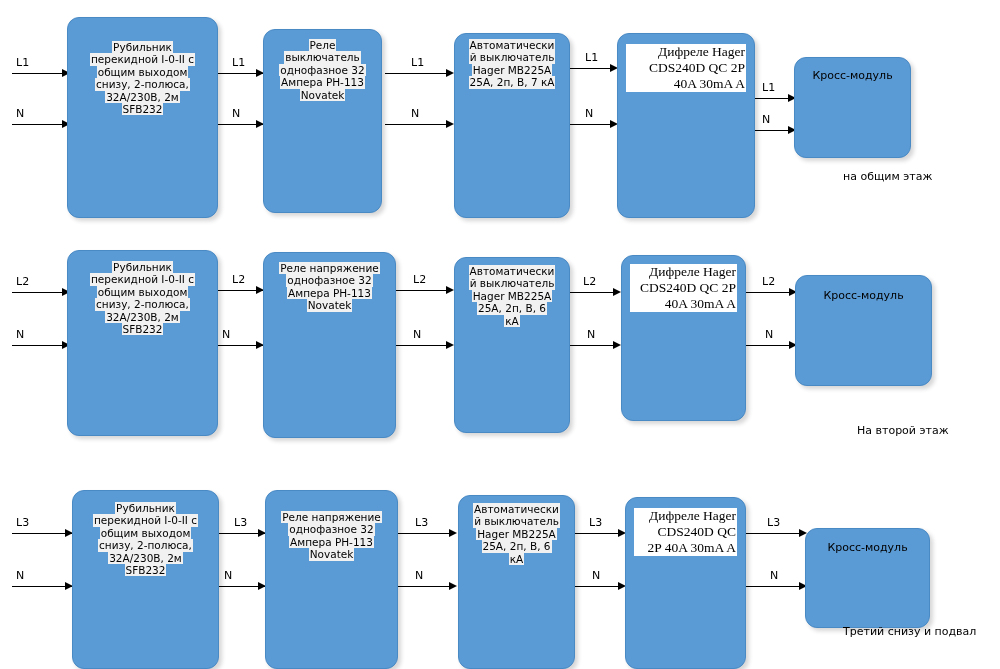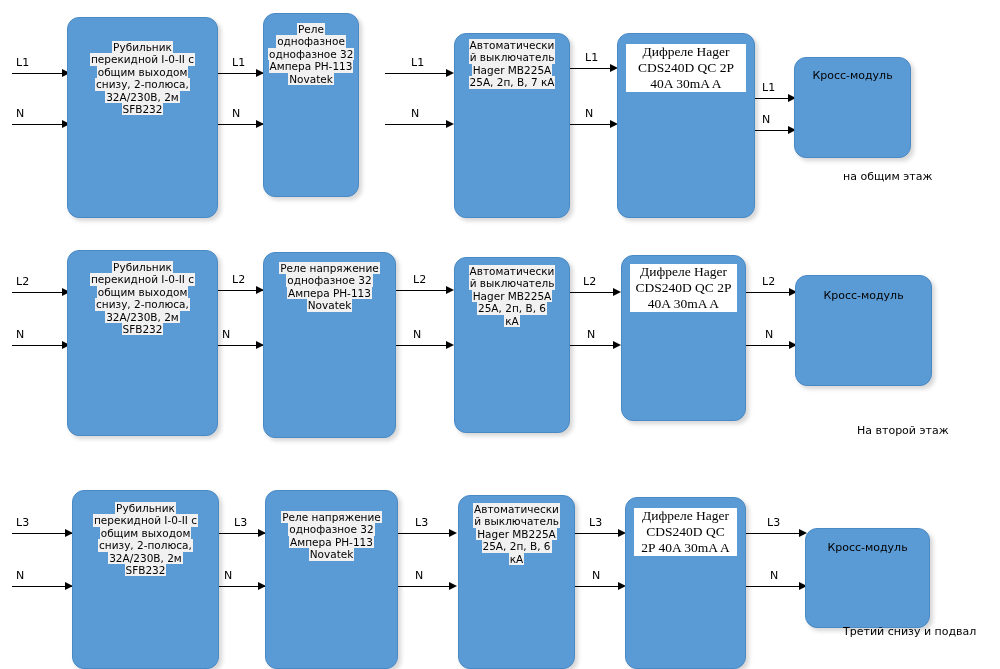--- a/index.html
+++ b/index.html
@@ -38,21 +38,21 @@
   .txt.sans span.l{
     display:inline-block;
     background:#F1F1F1;
     padding:0 1px;
     white-space:nowrap;
   }
   
   .txt.serif{
     font-family:"Liberation Serif", serif;
     font-size:13.5px;
-    text-align:center;
+    text-align:right;
     left:8px;right:8px;
   }
   .txt.serif span.l{
     display:block;
     background:#FFFFFF;
     padding:0 1px;
     white-space:nowrap;
   }
   
   .txt.plain{
@@ -115,24 +115,24 @@
   </div>
 
   <div class="wire" style="left:218px;top:73px;width:45px;"></div>
   <div class="arrowhead" style="left:256px;top:68.5px;"></div>
   <div class="wlabel" style="left:232px;top:56px;">L1</div>
 
   <div class="wire" style="left:218px;top:124px;width:45px;"></div>
   <div class="arrowhead" style="left:256px;top:119.5px;"></div>
   <div class="wlabel" style="left:232px;top:107px;">N</div>
 
-  <div class="box" style="left:263px;top:13px;width:96px;height:184px;">
+  <div class="box" style="left:263px;top:29px;width:119px;height:184px;">
     <div class="txt sans" style="top:9px;">
       <span class="l">Реле</span><br>
-      <span class="l">однофазное</span><br>
+      <span class="l">выключатель</span><br>
       <span class="l">однофазное 32</span><br>
       <span class="l">Ампера РН-113</span><br>
       <span class="l">Novatek</span>
     </div>
   </div>
 
   <div class="wire" style="left:385px;top:73px;width:62px;"></div>
   <div class="arrowhead" style="left:446px;top:68.5px;"></div>
   <div class="wlabel" style="left:411px;top:56px;">L1</div>
 

